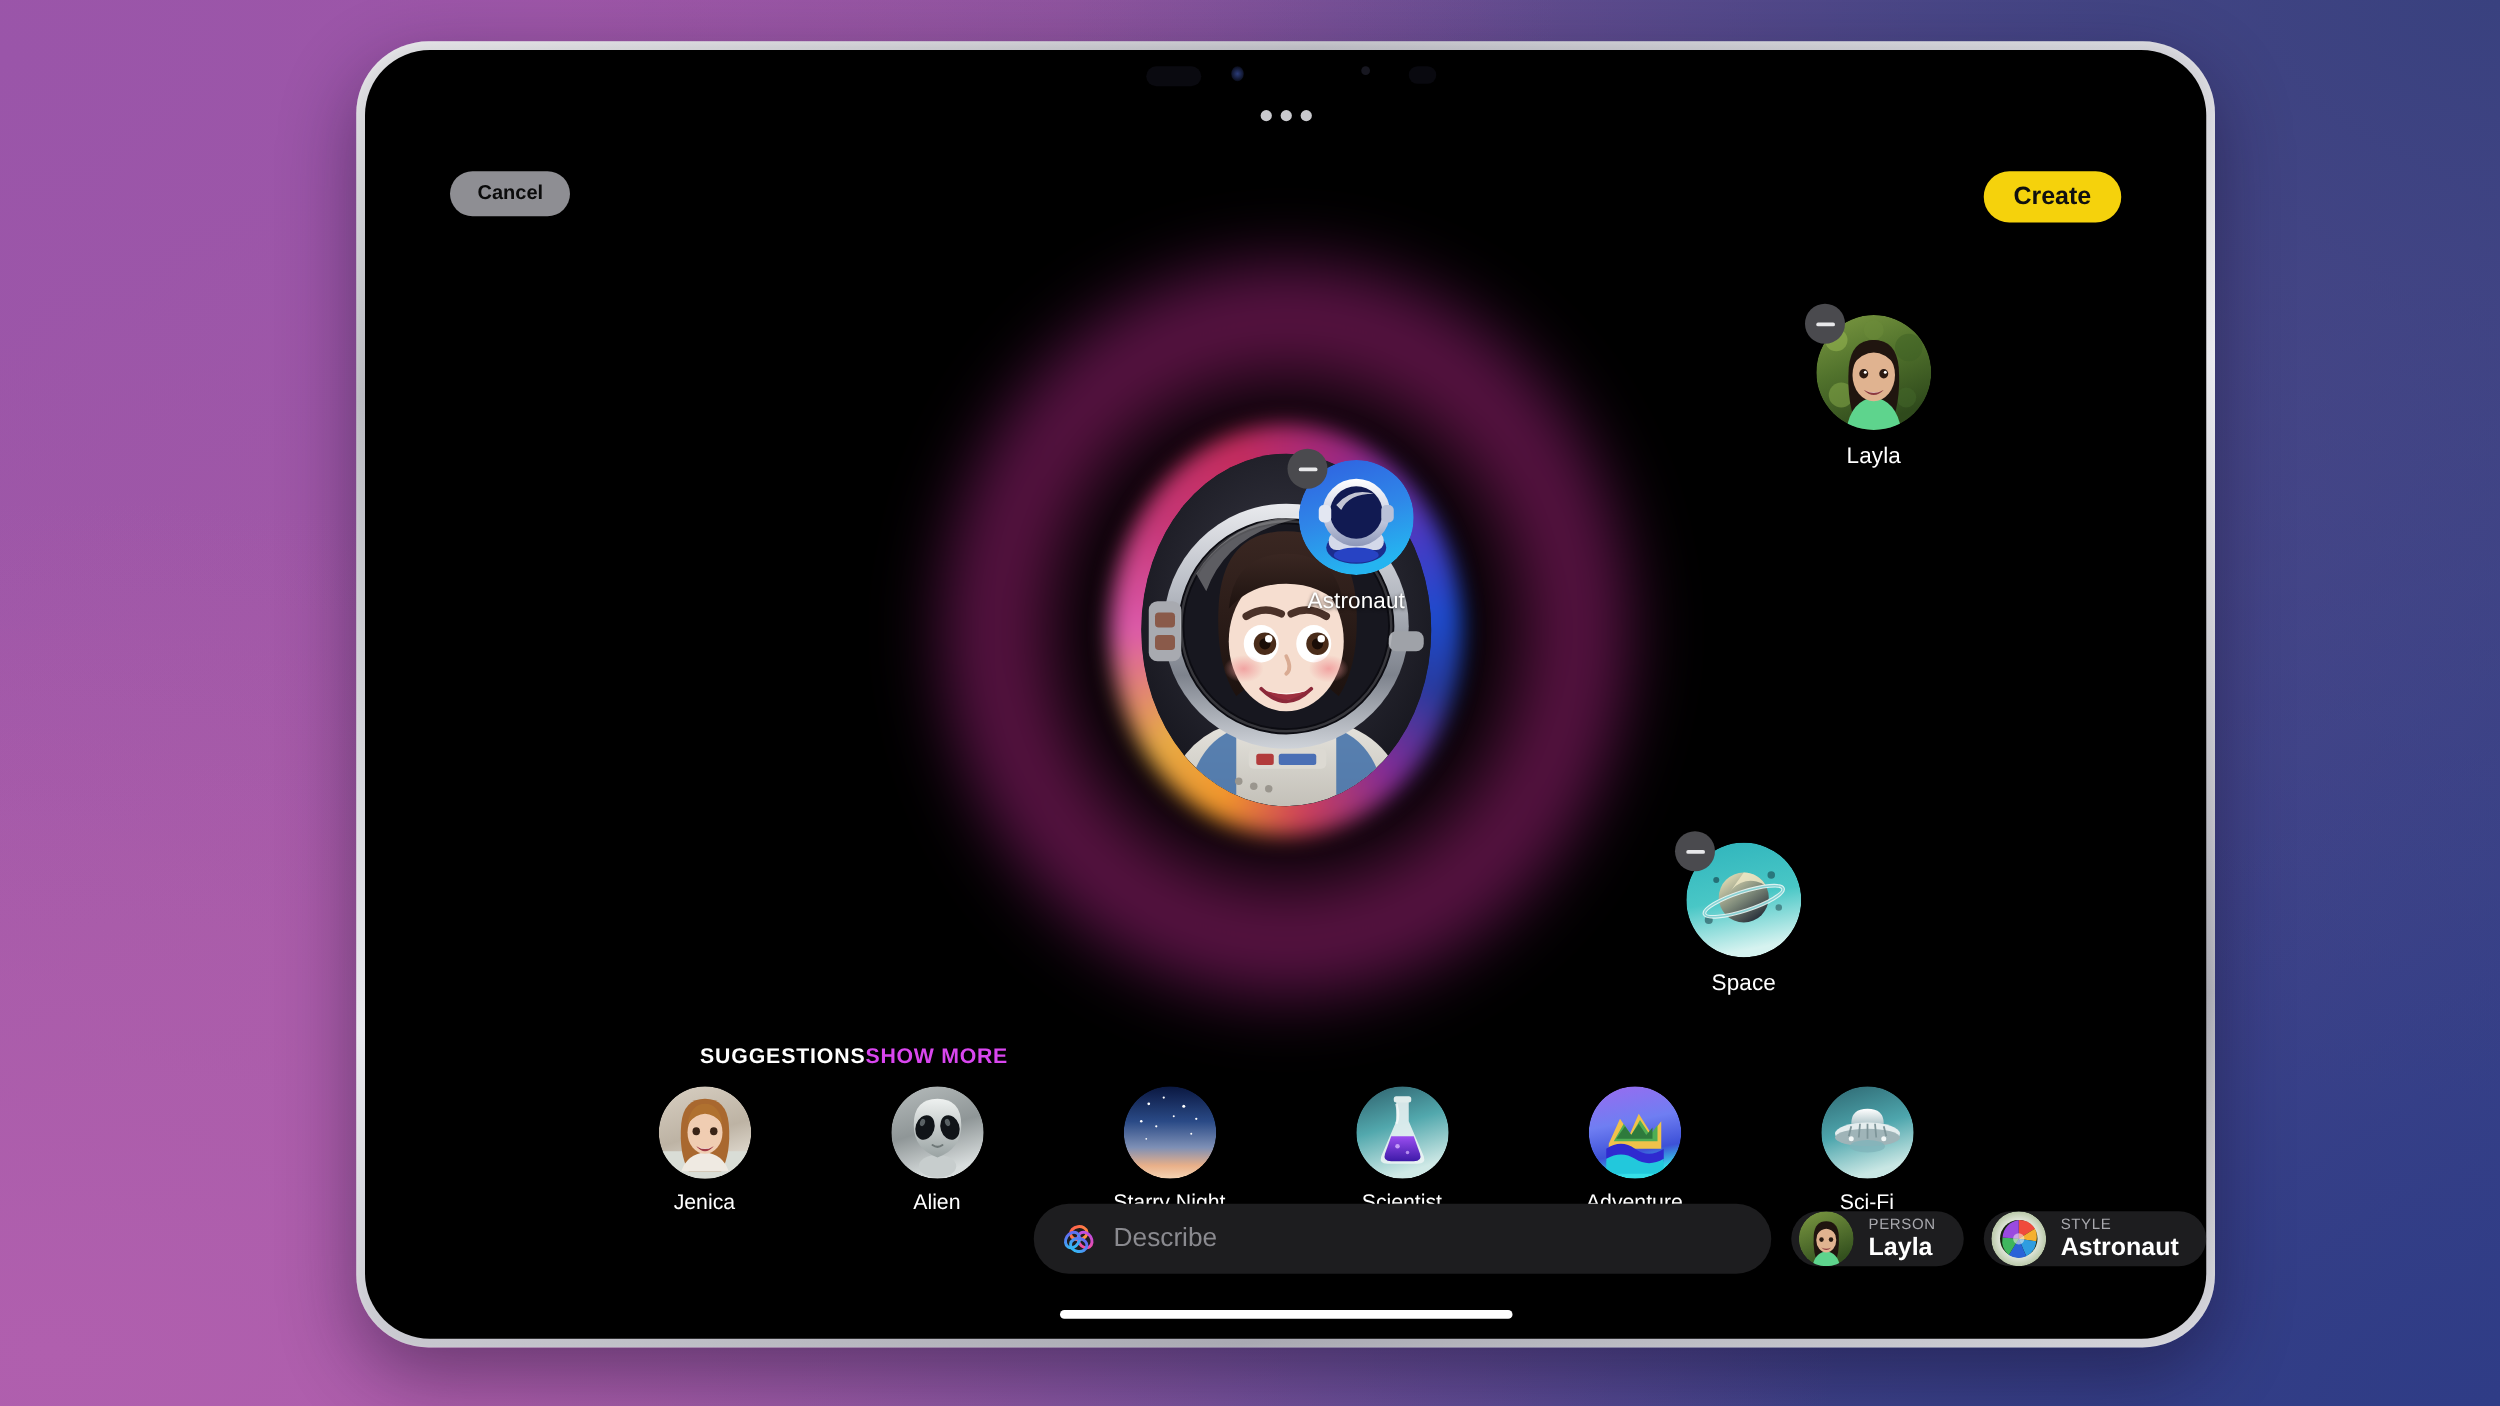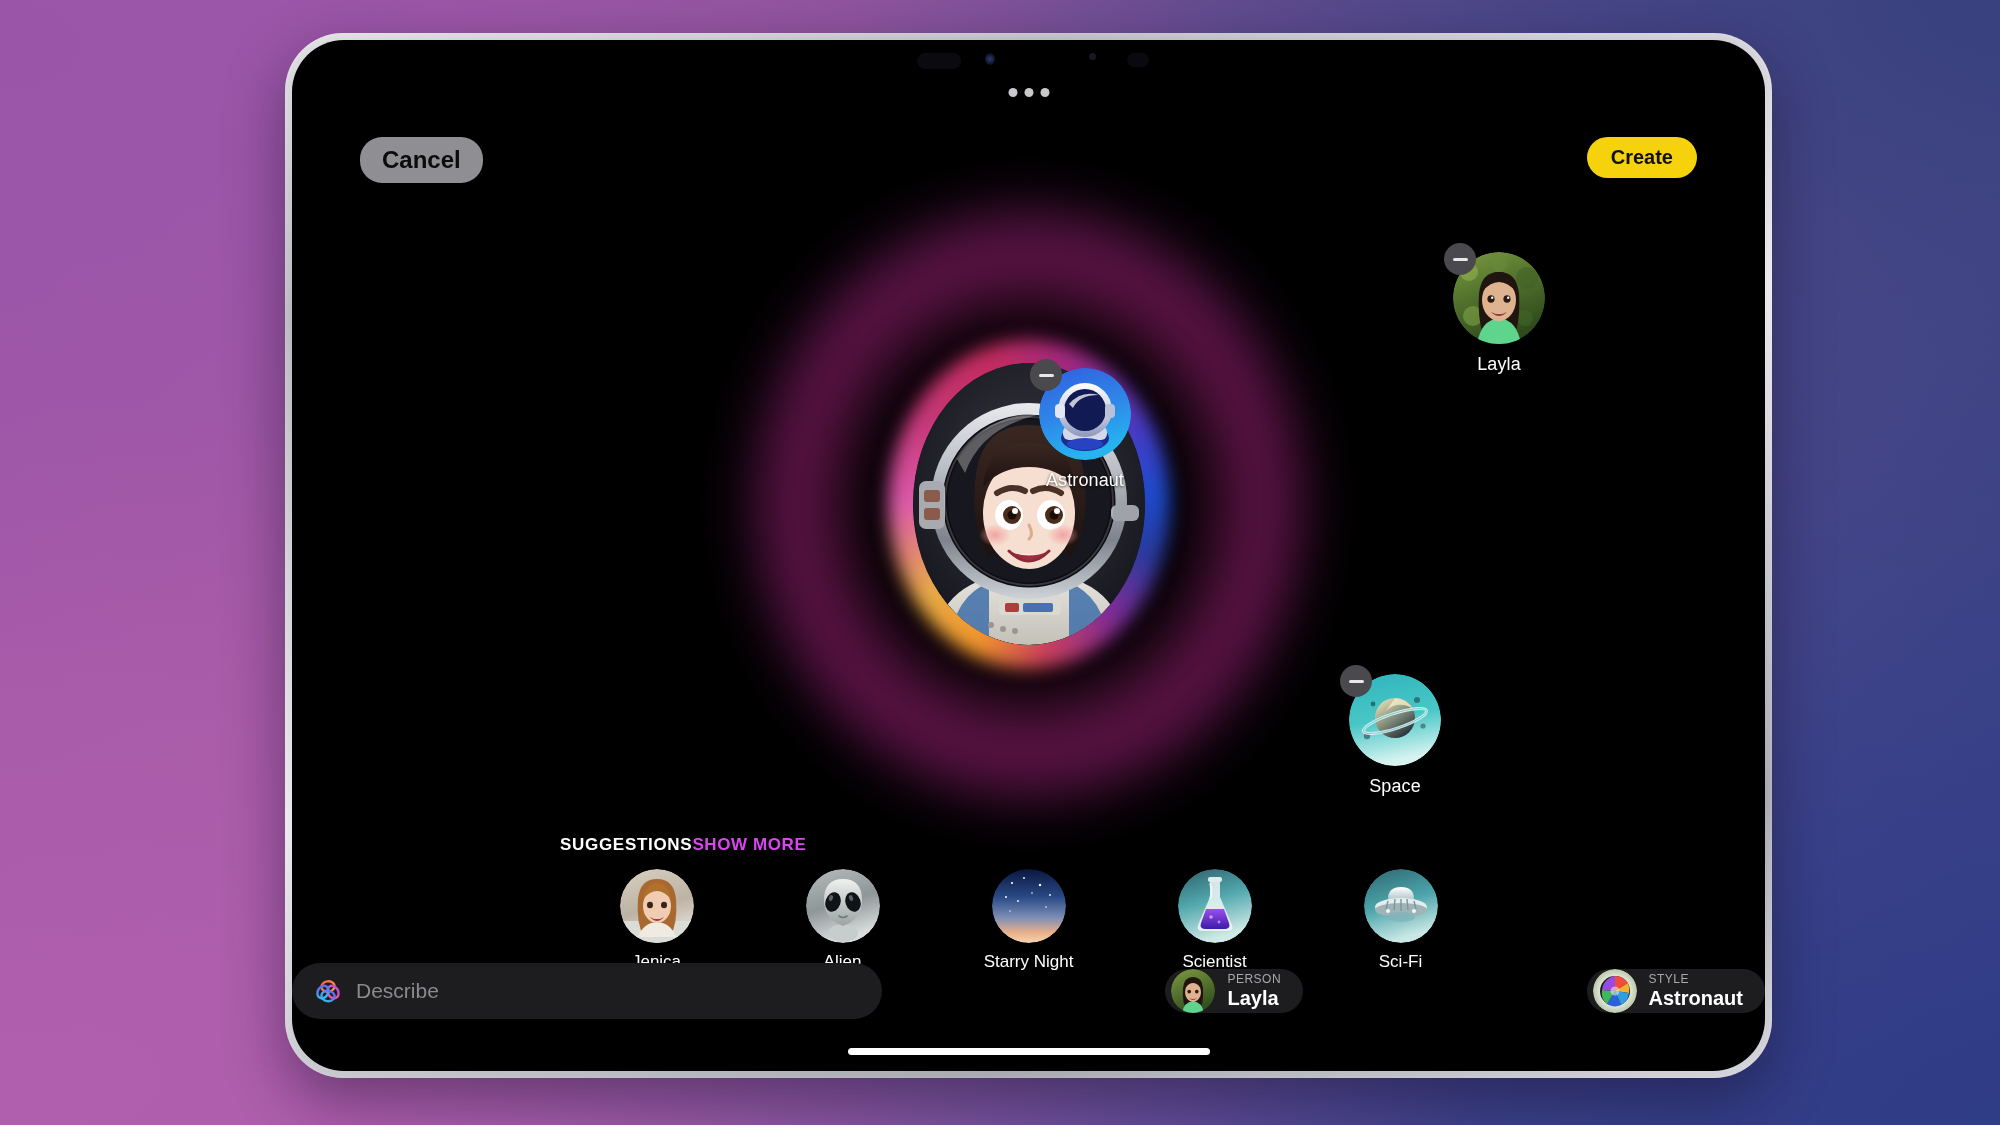--- a/index.html
+++ b/index.html
@@ -73,21 +73,21 @@
   }
   #multitask-handle span {
     width: 9px; height: 9px; border-radius: 50%;
     background: #c9c9cd;
   }
 
   #cancel-button {
     position: absolute; left: 68px; top: 97px;
     background: #8e8e93;
     color: #0b0b0b;
-    font-size: 24px; font-weight: 600;
+    font-size: 16px; font-weight: 600;
     padding: 9px 22px;
     border: none; border-radius: 22px;
     cursor: pointer;
     text-align: center;
   }
   #create-button {
     position: absolute; right: 68px; top: 97px;
     background: #f5d20c;
     color: #101010;
     font-size: 20px; font-weight: 700;
@@ -221,21 +221,21 @@
   .suggestion .name {
     margin-top: 9px;
     color: #fff; font-size: 17px; font-weight: 400;
     white-space: nowrap;
   }
 
   
   #bottom-bar {
     position: absolute;
     left: 0; right: 0; bottom: 52px;
-    display: flex; justify-content: space-between; align-items: center;
+    display: flex; justify-content: flex-end; align-items: center;
     gap: 16px;
   }
   #describe-field {
     width: 590px; height: 56px;
     background: #1d1d1f;
     border-radius: 28px;
     display: flex; align-items: center;
     padding: 0 22px;
     gap: 14px;
     cursor: text;
@@ -613,20 +613,41 @@
               <path d="M28 40 l-5 14 q-2 6 5 6 h18 q7 0 5-6 l-5-14z" fill="url(#liquid)"></path>
               <rect x="30" y="8" width="14" height="5" rx="2" fill="#dfeceb"></rect>
               <circle cx="33" cy="48" r="1.8" fill="#d9b8ff" opacity=".8"></circle>
               <circle cx="41" cy="53" r="1.4" fill="#d9b8ff" opacity=".7"></circle>
               <path d="M32 14 q3 10 0 16" stroke="#ffffff" stroke-width="2" fill="none" opacity=".6"></path>
             </svg>
           </div>
           <div class="name">Scientist</div>
         </div>
 
+        <div class="suggestion">
+          <div class="thumb">
+            <svg viewBox="0 0 74 74" xmlns="http://www.w3.org/2000/svg">
+              <defs>
+                <linearGradient id="advBg" x1="0" y1="0" x2="0.2" y2="1">
+                  <stop offset="0%" stop-color="#9a6bf0"></stop>
+                  <stop offset="45%" stop-color="#6f7ef2"></stop>
+                  <stop offset="78%" stop-color="#3d51d8"></stop>
+                  <stop offset="100%" stop-color="#35e0e8"></stop>
+                </linearGradient>
+              </defs>
+              <circle cx="37" cy="37" r="37" fill="url(#advBg)"></circle>
+              <path d="M16 46 l9-20 l8 12 l7-16 l10 16 l8-10 v22 h-42z" fill="#f0c24a"></path>
+              <path d="M20 44 l8-14 l6 9 l7-12 l8 12 l6-8 v13z" fill="#4fae54"></path>
+              <path d="M22 42 l7-10 l5 7 l6-9 l6 9 l5-6 v9z" fill="#2e7a3c"></path>
+              <path d="M14 50 q12-8 23 0 q11 8 23 0 v10 q-12 8-23 0 q-11-8-23 0z" fill="#2f2ad0"></path>
+              <path d="M14 58 q12-7 23 0 q11 7 23 0 v12 h-46z" fill="#22c8dc"></path>
+            </svg>
+          </div>
+          <div class="name">Adventure</div>
+        </div>
 
         <div class="suggestion">
           <div class="thumb">
             <svg viewBox="0 0 74 74" xmlns="http://www.w3.org/2000/svg">
               <defs>
                 <linearGradient id="ufoBg" x1="0" y1="0" x2="0.3" y2="1">
                   <stop offset="0%" stop-color="#2d6670"></stop>
                   <stop offset="55%" stop-color="#4ea6ad"></stop>
                   <stop offset="100%" stop-color="#c9e7e4"></stop>
                 </linearGradient>

